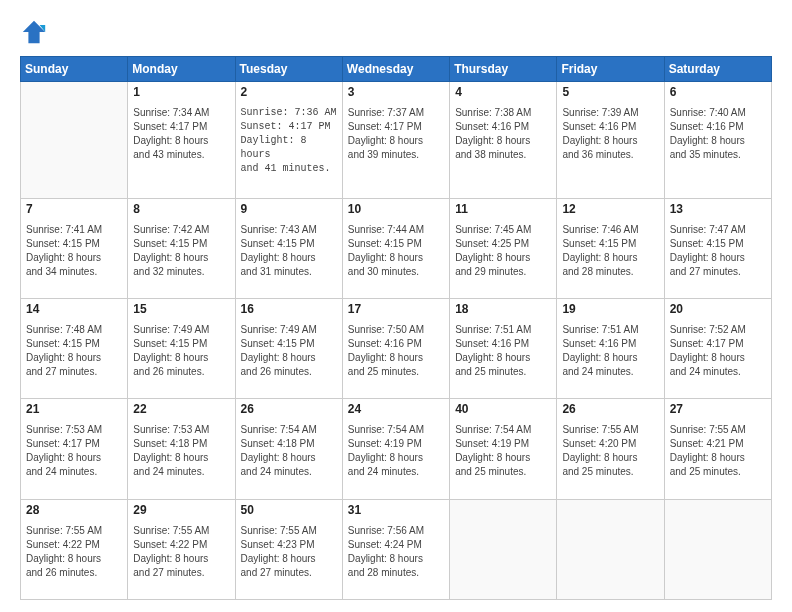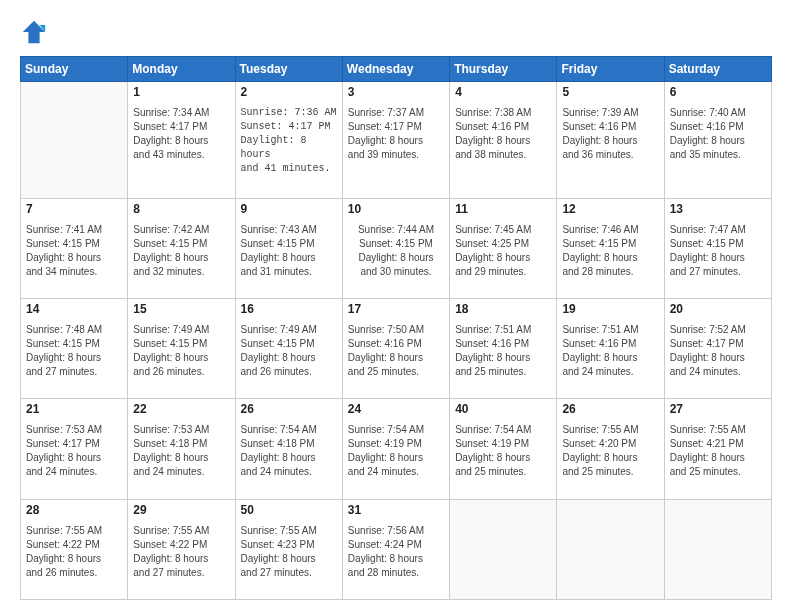--- a/index.html
+++ b/index.html
@@ -192,21 +192,21 @@
           </td>
           <td>
             <span class="day-num">9</span>
             <div class="day-info" style="white-space: pre-line;">Sunrise: 7:43 AM
 Sunset: 4:15 PM
 Daylight: 8 hours
 and 31 minutes.</div>
           </td>
           <td>
             <span class="day-num">10</span>
-            <div class="day-info" style="white-space: pre-line; text-align: center;">Sunrise: 7:44 AM
+            <div class="day-info" style="white-space: pre-line;">Sunrise: 7:44 AM
 Sunset: 4:15 PM
 Daylight: 8 hours
 and 30 minutes.</div>
           </td>
           <td>
             <span class="day-num">11</span>
             <div class="day-info" style="white-space: pre-line;">Sunrise: 7:45 AM
 Sunset: 4:25 PM
 Daylight: 8 hours
 and 29 minutes.</div>

